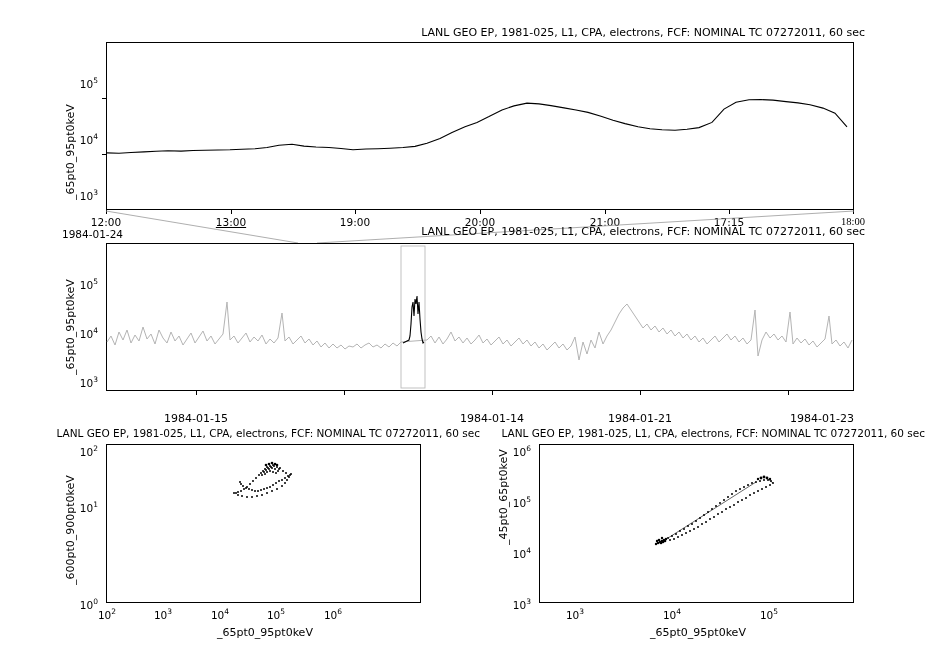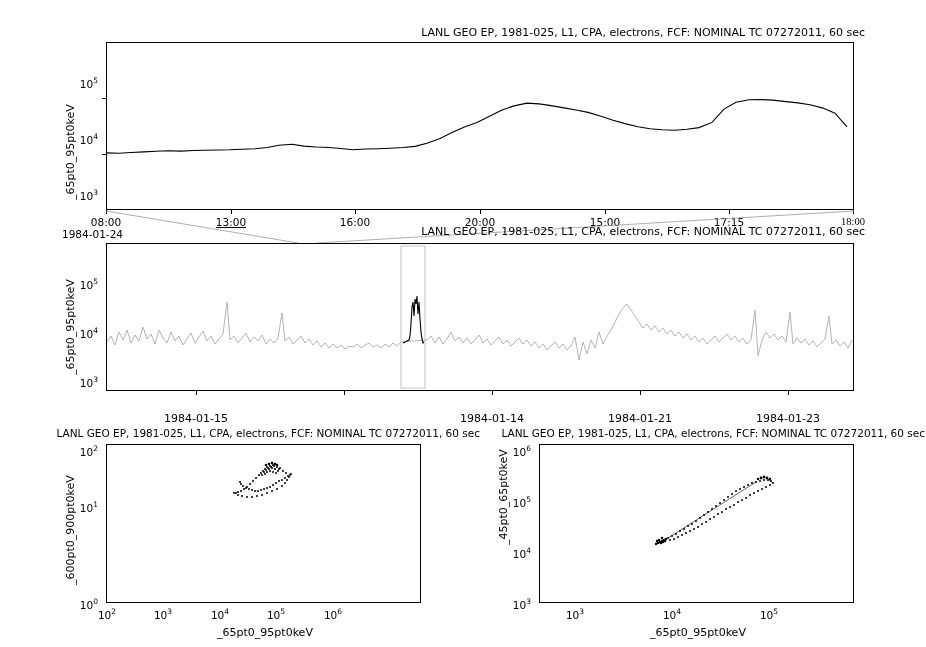--- a/index.html
+++ b/index.html
@@ -38,25 +38,25 @@
   </div>
 
   <div class="tickmark" style="left:106px;top:210px;width:1px;height:4px;"></div>
   <div class="tickmark" style="left:231px;top:210px;width:1px;height:4px;"></div>
   <div class="tickmark" style="left:355px;top:210px;width:1px;height:4px;"></div>
   <div class="tickmark" style="left:480px;top:210px;width:1px;height:4px;"></div>
   <div class="tickmark" style="left:605px;top:210px;width:1px;height:4px;"></div>
   <div class="tickmark" style="left:729px;top:210px;width:1px;height:4px;"></div>
   <div class="tickmark" style="left:853px;top:210px;width:1px;height:4px;"></div>
 
-  <div class="tick-x" style="left:76px;top:216px;width:60px;">08:00</div>
+  <div class="tick-x" style="left:76px;top:216px;width:60px;">12:00</div>
   <div class="tick-x" style="left:201px;top:216px;width:60px;text-decoration:underline;">13:00</div>
-  <div class="tick-x" style="left:325px;top:216px;width:60px;">16:00</div>
+  <div class="tick-x" style="left:325px;top:216px;width:60px;">19:00</div>
   <div class="tick-x" style="left:450px;top:216px;width:60px;">20:00</div>
-  <div class="tick-x" style="left:575px;top:216px;width:60px;">15:00</div>
+  <div class="tick-x" style="left:575px;top:216px;width:60px;">21:00</div>
   <div class="tick-x" style="left:699px;top:216px;width:60px;">17:15</div>
   <div class="tick-x" style="left:823px;top:216px;width:60px;font-family:Liberation Serif, serif;">18:00</div>
 
   <div class="tickmark" style="left:102px;top:98px;width:4px;height:1px;"></div>
   <div class="tickmark" style="left:102px;top:154px;width:4px;height:1px;"></div>
   <div class="tickmark" style="left:102px;top:98px;width:4px;height:1px;"></div>
   <div class="tick-y" style="left:62px;top:76px;width:36px;">10<span class="sup">5</span></div>
   <div class="tick-y" style="left:62px;top:132px;width:36px;">10<span class="sup">4</span></div>
   <div class="tick-y" style="left:62px;top:188px;width:36px;">10<span class="sup">3</span></div>
 </div>
@@ -103,21 +103,21 @@
   <div class="tickmark" style="left:196px;top:391px;width:1px;height:4px;"></div>
   <div class="tickmark" style="left:344px;top:391px;width:1px;height:4px;"></div>
   <div class="tickmark" style="left:492px;top:391px;width:1px;height:4px;"></div>
   <div class="tickmark" style="left:640px;top:391px;width:1px;height:4px;"></div>
   <div class="tickmark" style="left:788px;top:391px;width:1px;height:4px;"></div>
 
   <div class="tick-x" style="left:141px;top:412px;width:110px;font-size:11px;">1984-01-15</div>
   <div class="tick-x" style="left:289px;top:412px;width:110px;font-size:11px;margin-top:48px;">1984-01-17</div>
   <div class="tick-x" style="left:437px;top:412px;width:110px;font-size:11px;">1984-01-14</div>
   <div class="tick-x" style="left:585px;top:412px;width:110px;font-size:11px;">1984-01-21</div>
-  <div class="tick-x" style="left:733px;top:412px;width:110px;font-size:11px;">1984-01-23</div>
+  <div class="tick-x" style="left:767px;top:412px;width:110px;font-size:11px;">1984-01-23</div>
 
   <div class="tick-y" style="left:62px;top:277px;width:36px;">10<span class="sup">5</span></div>
   <div class="tick-y" style="left:62px;top:326px;width:36px;">10<span class="sup">4</span></div>
   <div class="tick-y" style="left:62px;top:375px;width:36px;">10<span class="sup">3</span></div>
 </div>
 
 <div class="panel">
   <div class="title" style="left:20px;top:427px;width:460px;font-size:10.5px;">LANL GEO EP, 1981-025, L1, CPA, electrons, FCF: NOMINAL TC 07272011, 60 sec</div>
 
   <div class="ylabel" style="left:64px;top:585px;font-size:11px;">_600pt0_900pt0keV</div>

